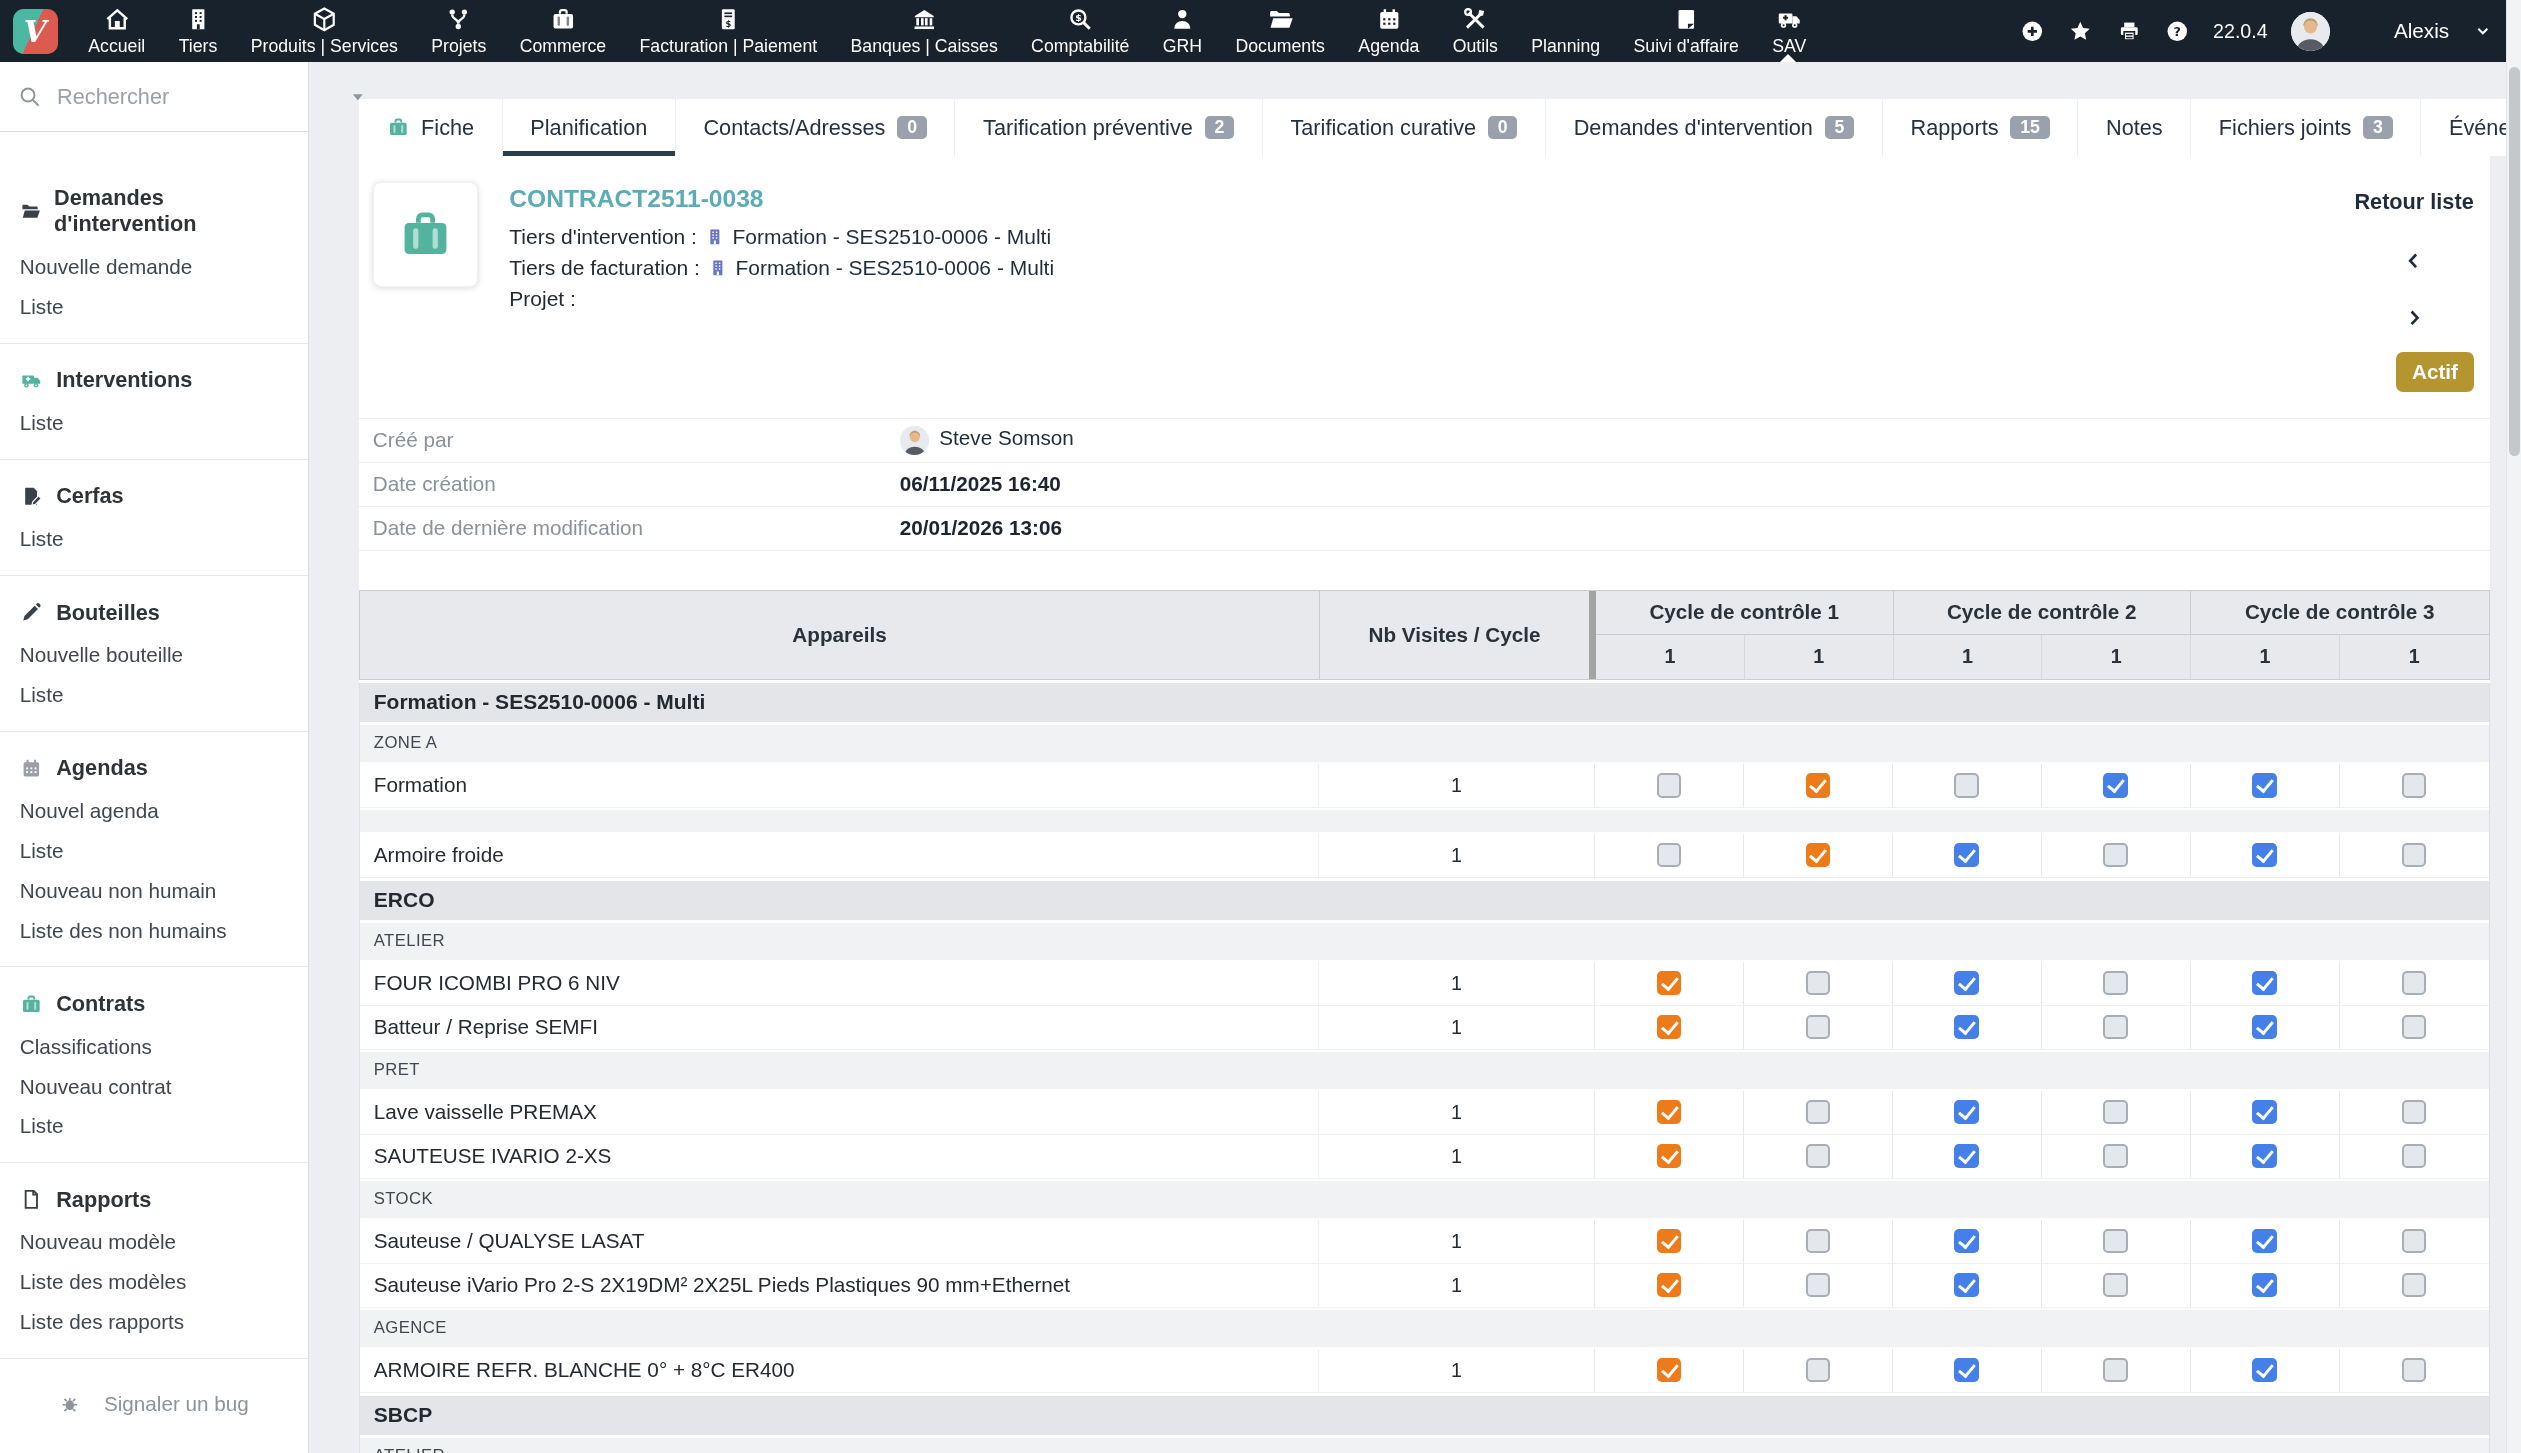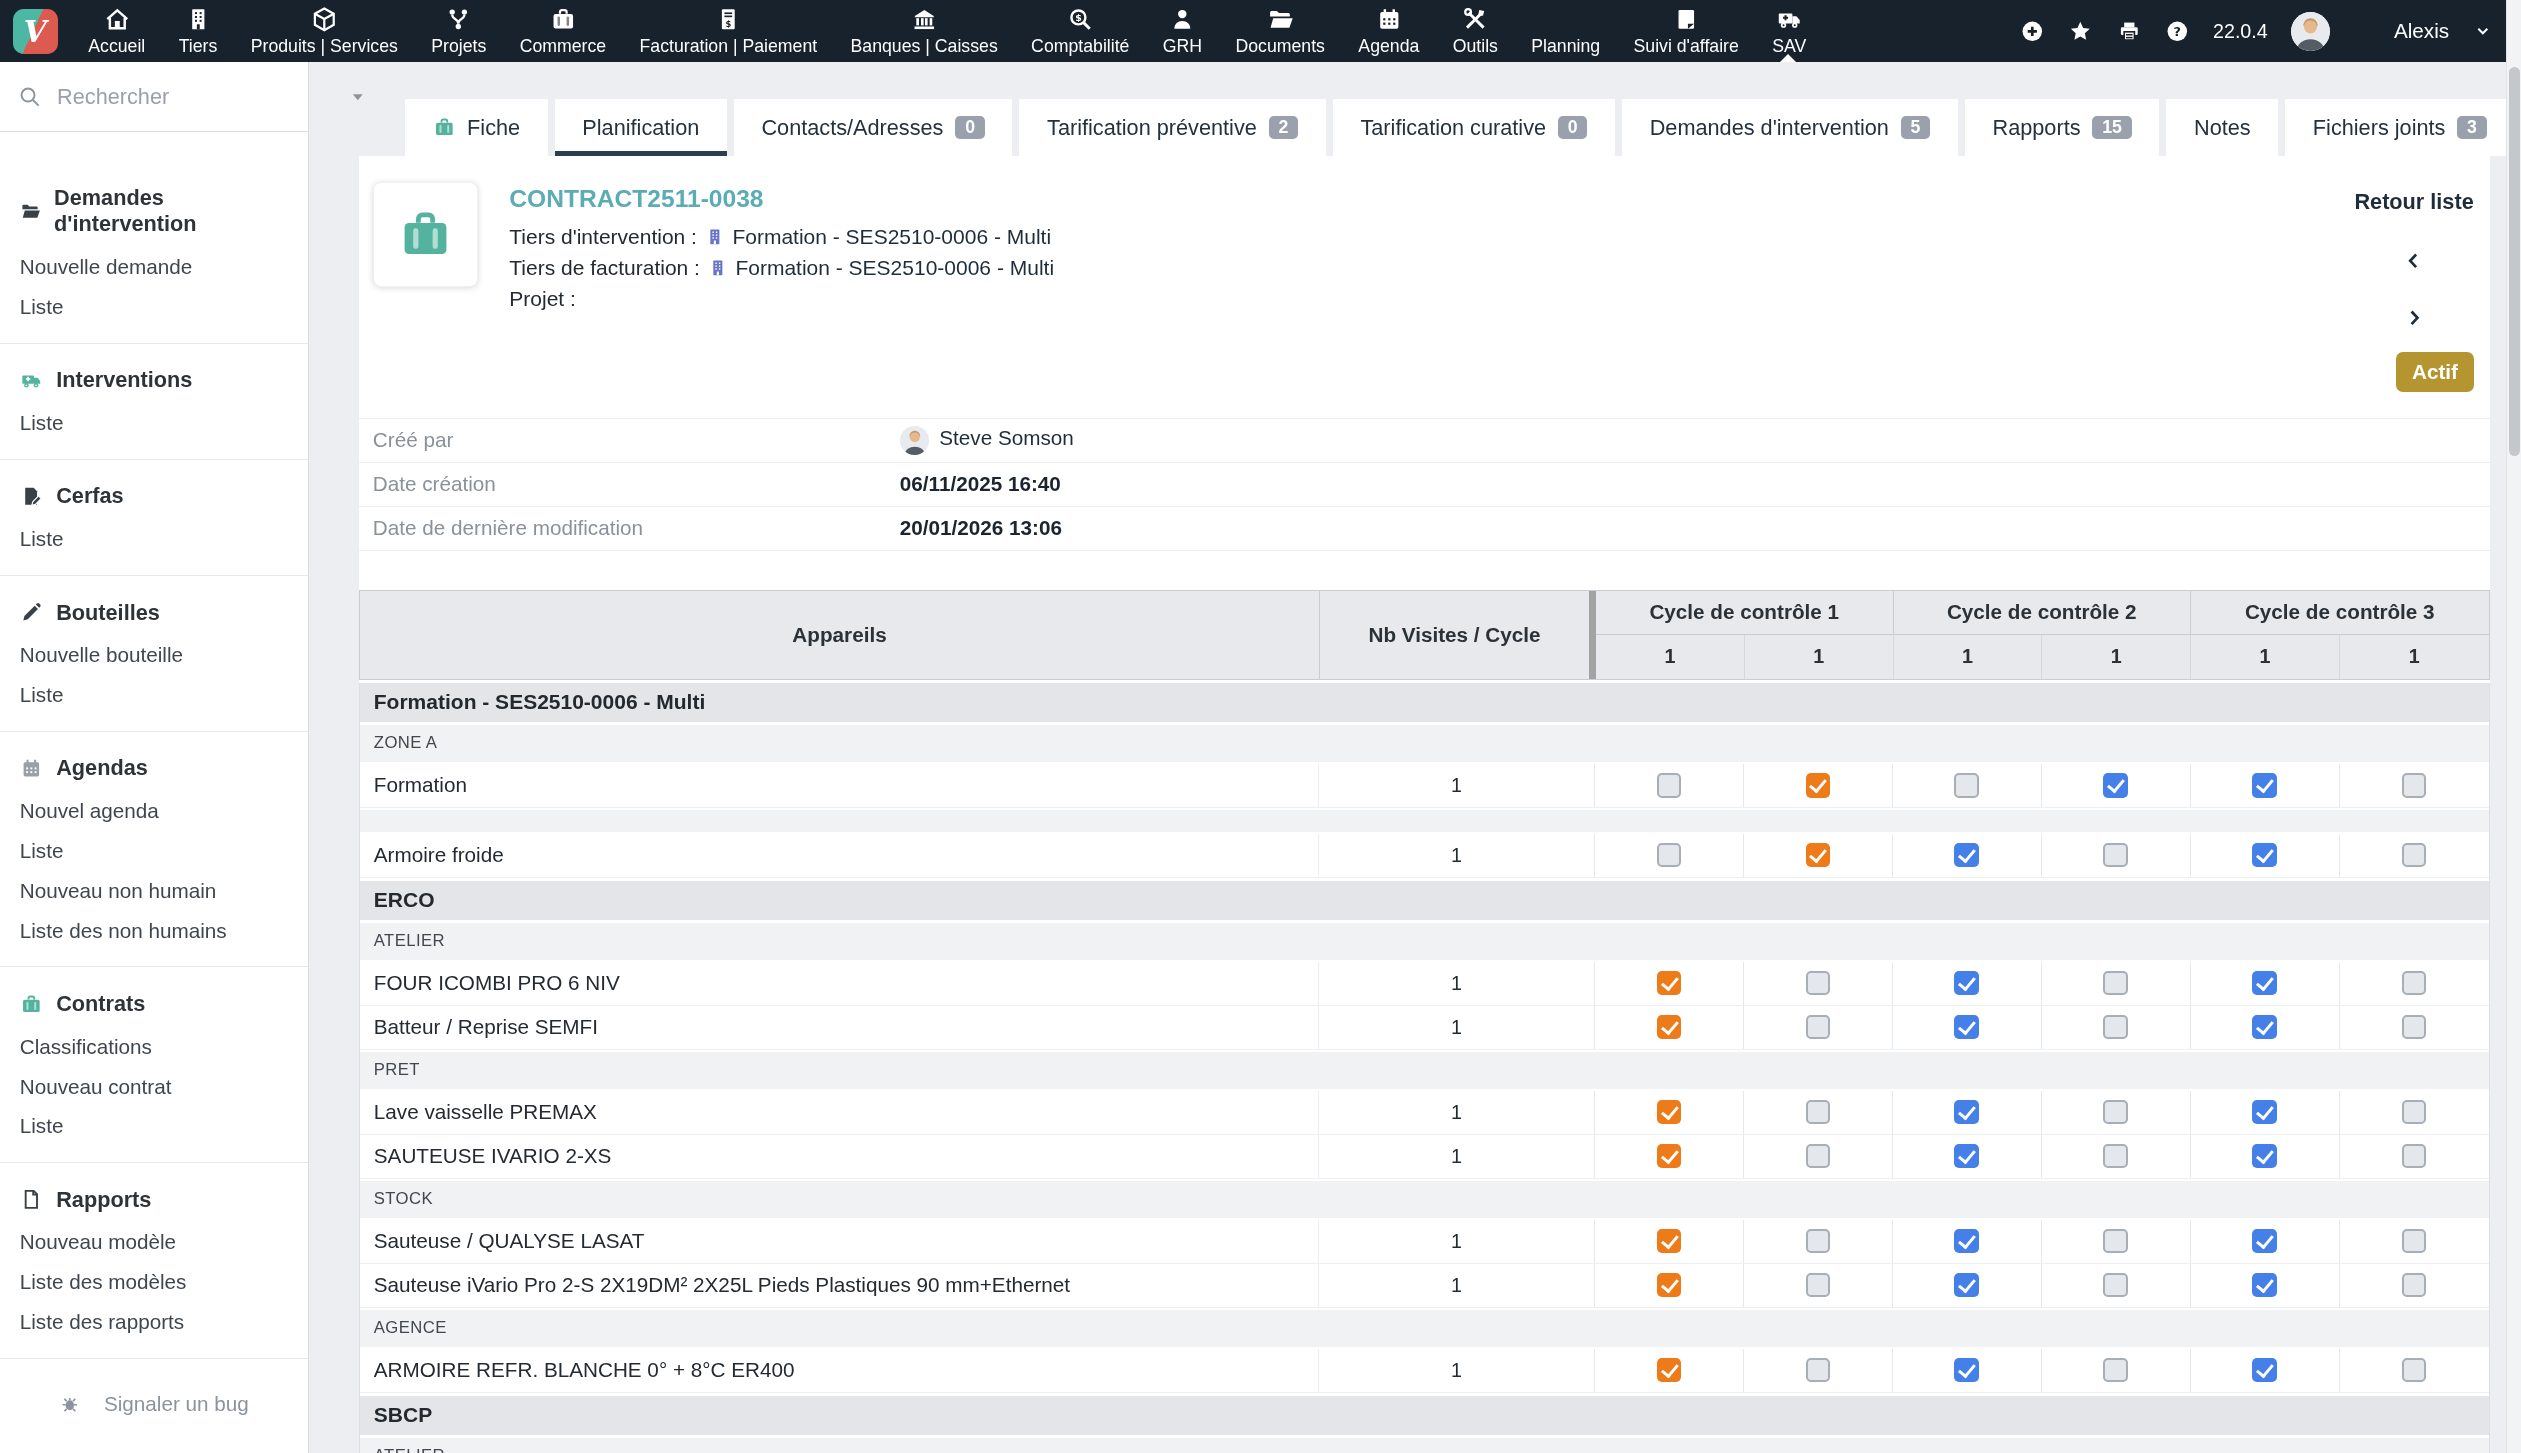--- a/index.html
+++ b/index.html
@@ -53,21 +53,21 @@
   .sb-title .icon{width:22.7px;height:22.7px;color:#3a4047;}
   .sb-item{padding:7.9px 19.7px;font-size:20.7px;color:#3f464e;cursor:pointer;white-space:nowrap;}
   .sb-bug{display:flex;align-items:center;justify-content:center;gap:23px;margin-top:33px;
           color:#8c939b;font-size:20.7px;cursor:pointer;}
   .sb-bug .icon{width:21.7px;height:21.7px;color:#8c939b;}
   .teal{color:var(--accent-teal,#54b39e) !important;}
   .gray-ic{color:#9aa0a6 !important;}
 
   
   .main{position:absolute;left:309px;top:62px;right:14.8px;bottom:0;padding:37px 17.7px 0 50px;overflow:hidden;}
-  .tabs{display:flex;gap:7px;height:57px;margin-left:46px;}
+  .tabs{display:flex;gap:1px;height:57px;}
   .tab{background:#fff;display:flex;align-items:center;gap:11.8px;padding:0 27.6px;font-size:21.7px;
        color:#25313e;position:relative;cursor:pointer;white-space:nowrap;}
   .tab .icon{width:22.7px;height:22.7px;}
   .tab.active::after{content:"";position:absolute;left:0;right:0;bottom:0;height:4.9px;background:#2c3d4e;}
   .tab-badge{background:var(--badge-gray,#9aa1ac);color:#fff;font-size:17.7px;font-weight:bold;
              border-radius:4.9px;padding:3px 9.9px;line-height:1;}
 
   .panel{background:#fff;min-height:1379px;--cutcol:#fff;}
 
   

